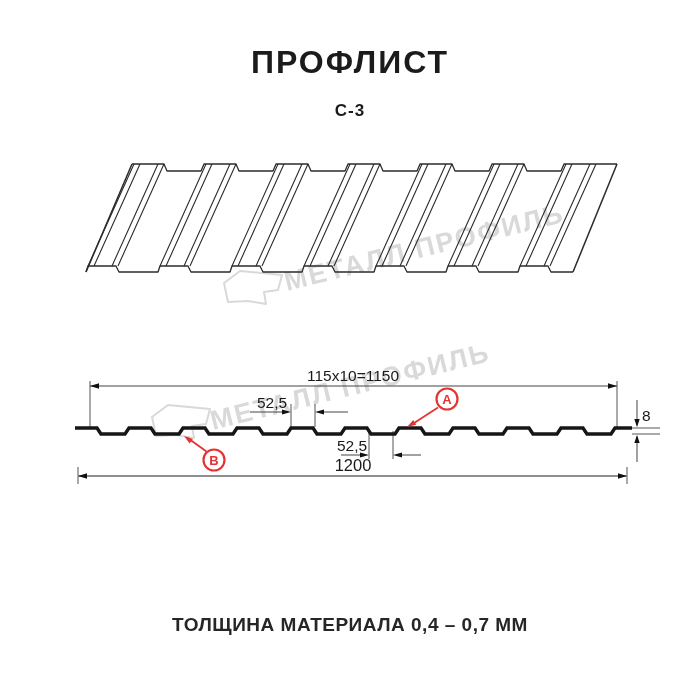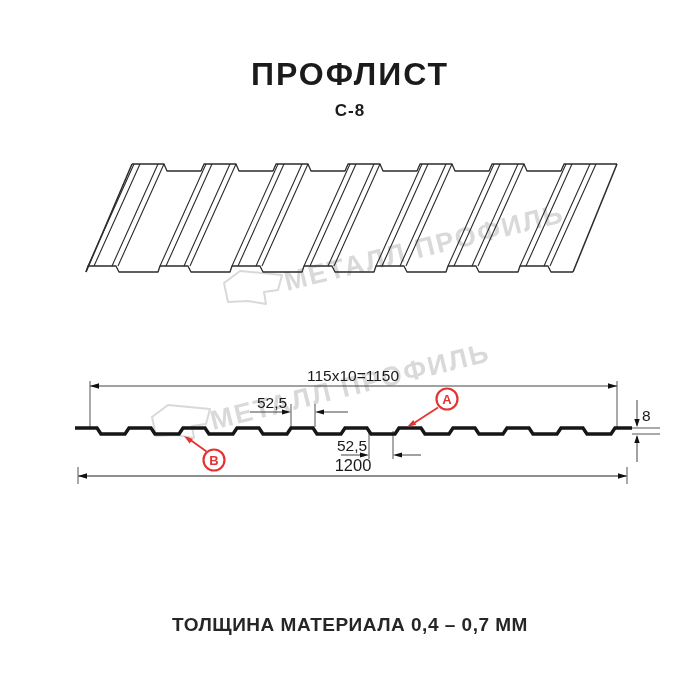--- a/index.html
+++ b/index.html
@@ -1,36 +1,36 @@
 <!DOCTYPE html>
 <html><head>
 <meta charset="utf-8">
 <style>
   html,body{margin:0;padding:0;background:#ffffff;}
   .page{position:relative;width:700px;height:700px;background:#ffffff;overflow:hidden;
         font-family:"Liberation Sans",sans-serif;}
-  .title{position:absolute;top:56px;left:0;width:700px;text-align:center;
+  .title{position:absolute;top:44px;left:0;width:700px;text-align:center;
          font-size:32px;font-weight:bold;letter-spacing:2px;color:#1b1b1b;}
   .subtitle{position:absolute;top:101px;left:0;width:700px;text-align:center;
             font-size:17px;font-weight:600;letter-spacing:1px;color:#1b1b1b;}
   .footer{position:absolute;top:614px;left:0;width:700px;text-align:center;
           font-size:19px;font-weight:600;letter-spacing:0.5px;color:#262626;}
   svg{position:absolute;left:0;top:0;}
   .dim-text{font-size:15.5px;fill:#1a1a1a;}
   .dim-text-big{font-size:16.5px;fill:#1a1a1a;}
   .ab-letter{font-size:13px;font-weight:bold;fill:#e53333;}
   .wm-text{font-size:27px;font-weight:bold;letter-spacing:2px;fill:#d9d9d9;}
 </style>
 </head>
 <body>
 
 <div class="page">
 
   <div class="title">ПРОФЛИСТ</div>
-  <div class="subtitle">С-8</div>
+  <div class="subtitle">С-3</div>
 
   <svg width="700" height="700" viewBox="0 0 700 700">
 
     <g>
 
       <path d="M86,272 L132,164 L617,164 L573,272 Z" fill="#ffffff" stroke="none"></path>
 
       <g>
         <path d="M228,302 L224,283 L240,271 L282,275 L278,290 L264,292 L266,304 L248,301 Z" fill="none" stroke="#d9d9d9" stroke-width="2" stroke-linejoin="round"></path>
       </g>

